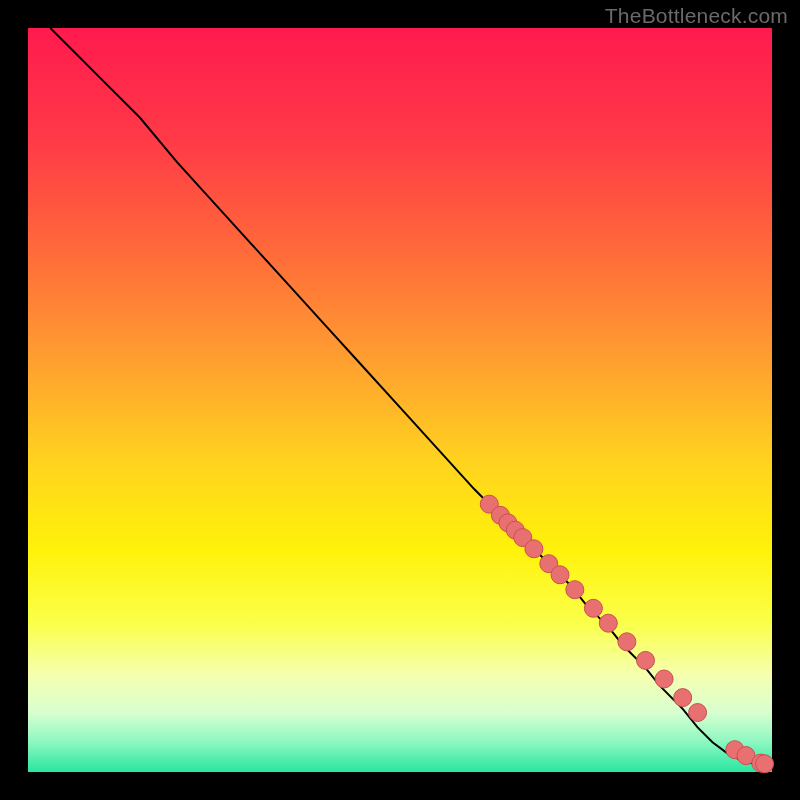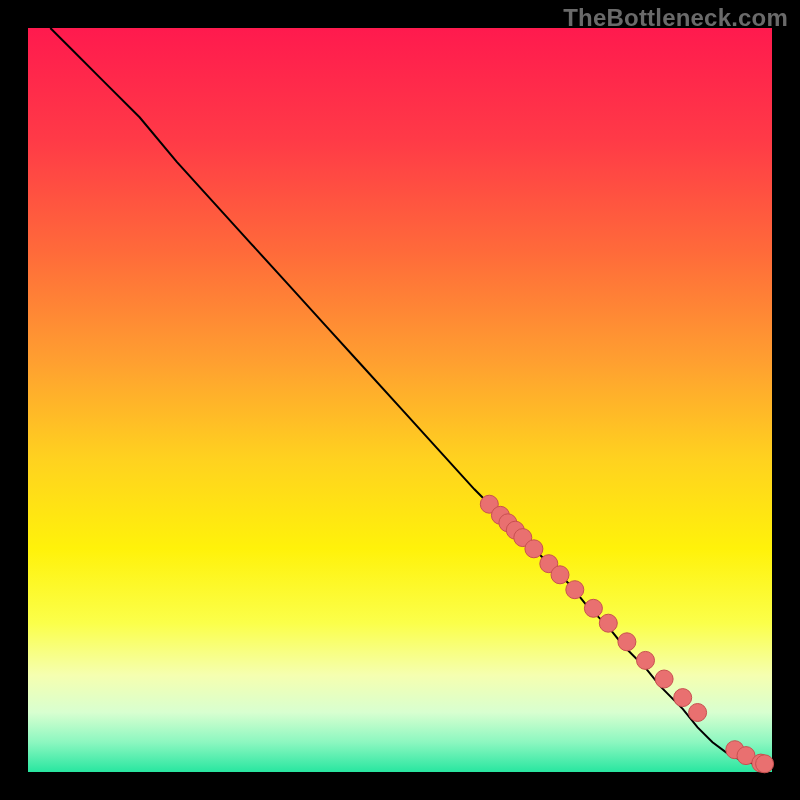--- a/index.html
+++ b/index.html
@@ -15,22 +15,22 @@
     position: relative;
     width: 800px;
     height: 800px;
     background: #000;
   }
   .attribution {
     position: absolute;
     top: 4px;
     right: 12px;
     color: #6a6a6a;
-    font-size: 24px;
-    font-weight: 700;
+    font-size: 21px;
+    font-weight: 400;
     letter-spacing: 0.2px;
   }
   svg.plot {
     position: absolute;
     left: 0;
     top: 0;
   }
 </style>
 </head>
 <body>

